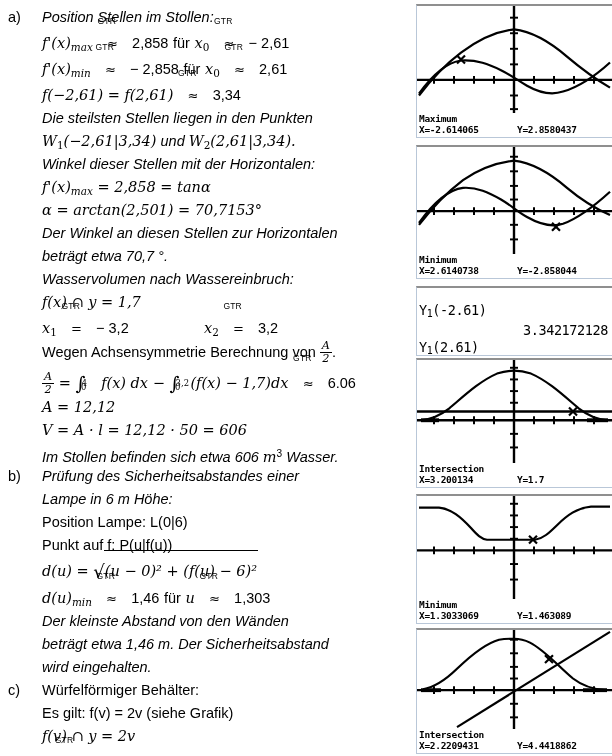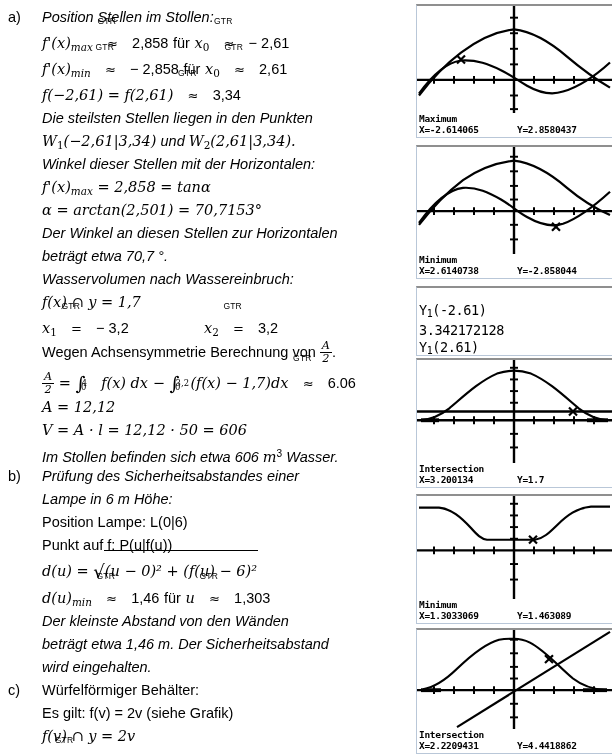--- a/index.html
+++ b/index.html
@@ -178,21 +178,21 @@
   }
   
   .calc-home {
     font-family: "DejaVu Sans Mono", monospace;
     font-size: 13.5px;
     line-height: 17px;
     letter-spacing: -0.4px;
     padding: 14px 2px;
     box-sizing: border-box;
   }
-  .calc-home .res { padding-right: 2px; }
+  .calc-home .res { text-align: right; padding-right: 2px; }
   .calc-home .sub1 { font-size: 0.74em; vertical-align: -0.18em; }
 </style>
 </head>
 <body>
 
 <div id="solution">
 
   <div class="line" style="margin-top:2px;">
     <span class="marker up">a)</span>
     <span class="body it">Position Stellen im Stollen:</span>

